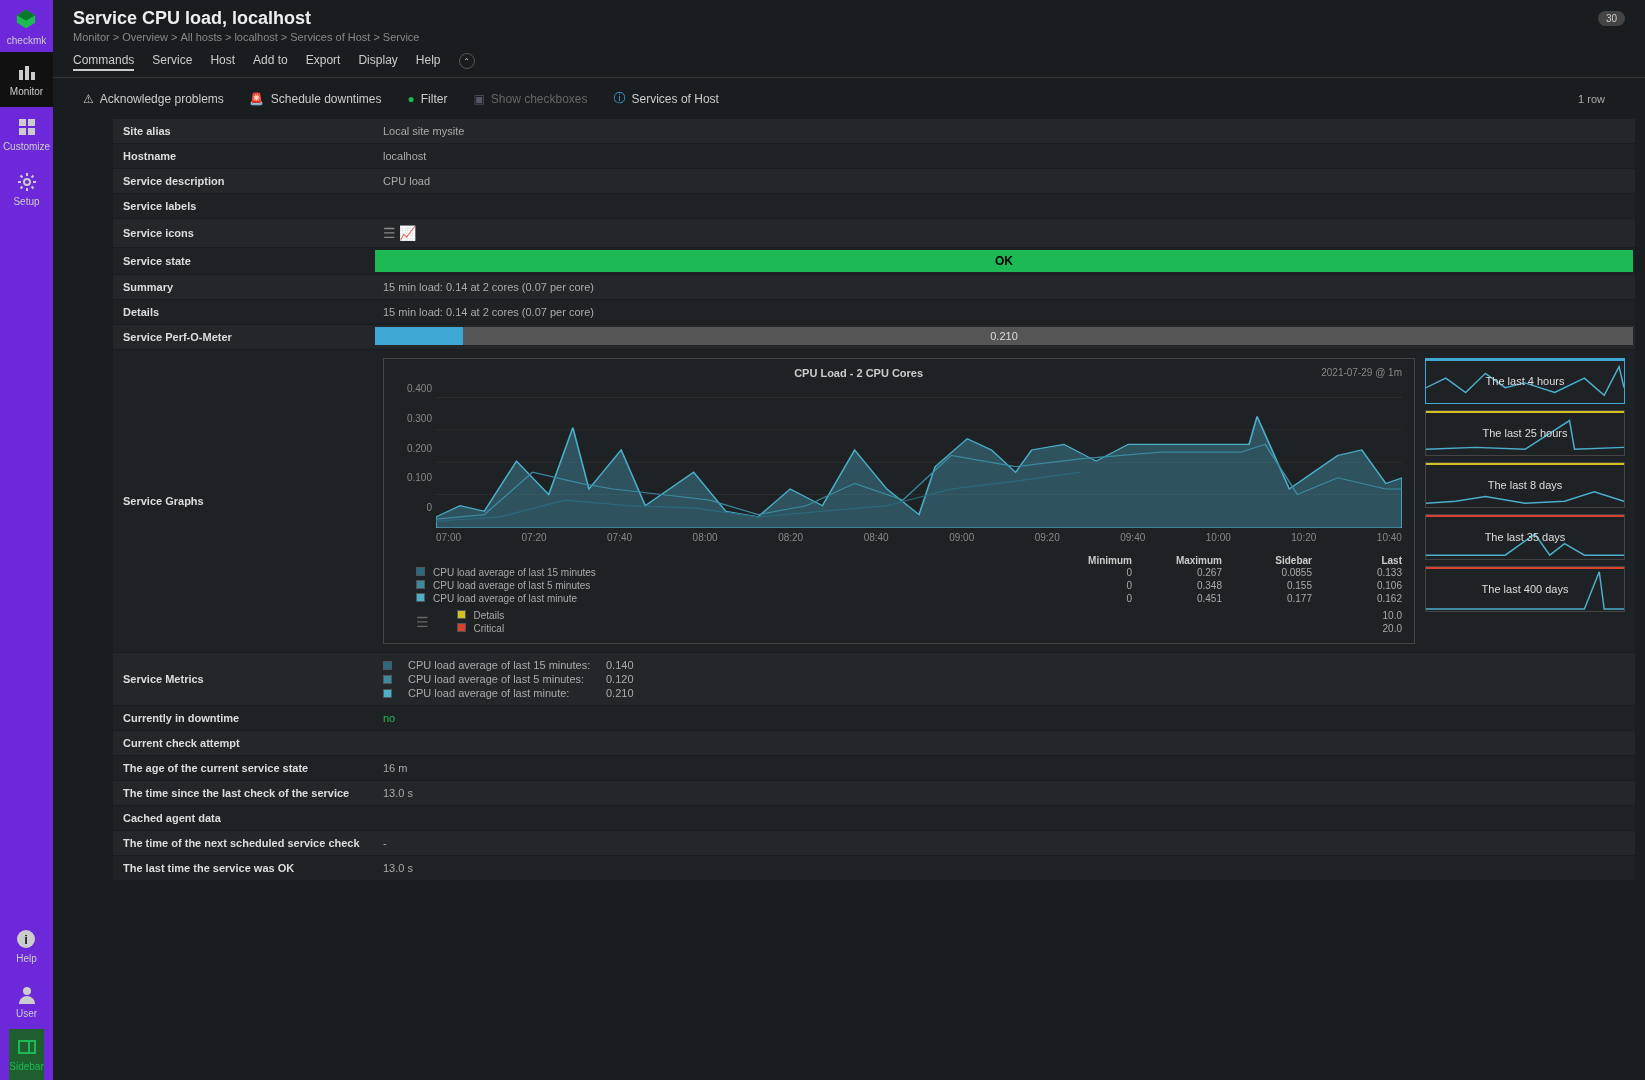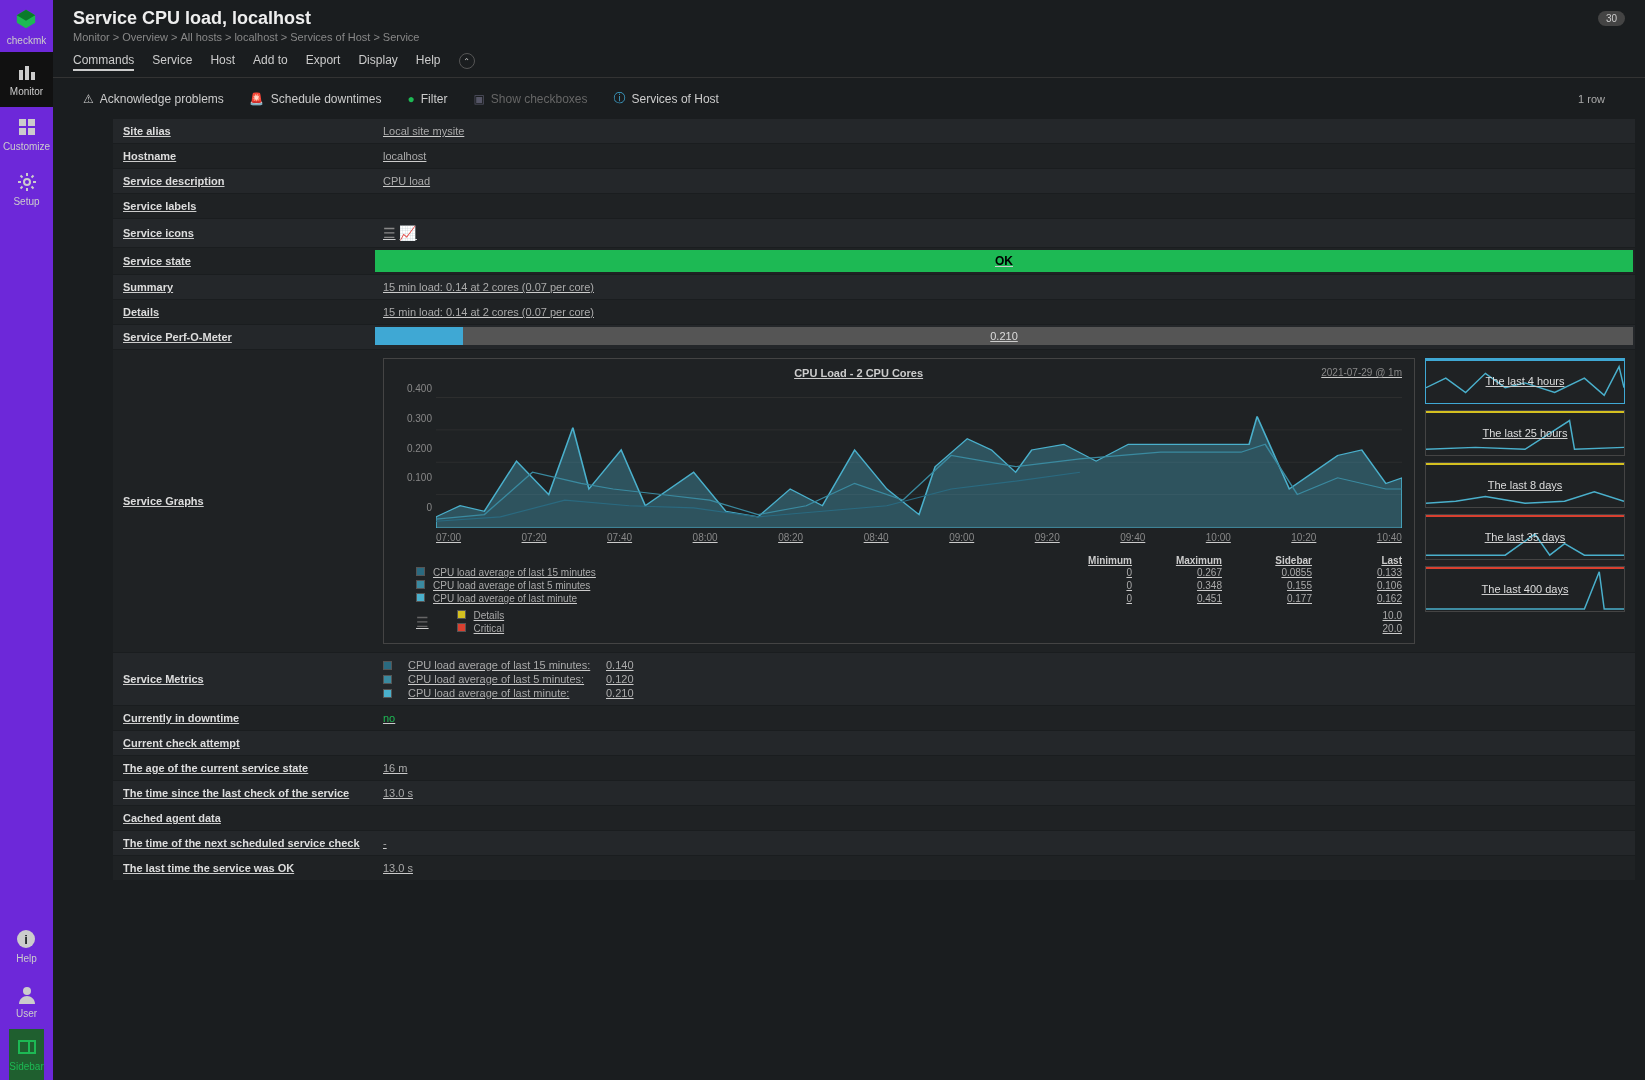--- a/index.html
+++ b/index.html
@@ -65,21 +65,21 @@
 }
 .tool-btn {
   display: flex; align-items: center; gap: 6px;
   padding: 4px 10px; cursor: pointer; font-size: 12px; color: #ccc;
 }
 .tool-btn.disabled { color: #666; }
 .row-count {
   margin-left: auto; padding-right: 20px; font-size: 11px; color: #aaa;
 }
 
-.content { flex: 1; overflow-y: auto; padding: 0 10px 12px 60px; text-decoration: underline; }
+.content { flex: 1; overflow-y: auto; padding: 0 10px 12px 60px; }
 .data-row { display: flex; align-items: stretch; background: #24272a; margin-bottom: 1px; }
 .data-row:nth-child(even) { background: #1f2224; }
 .data-label {
   width: 260px; padding: 6px 10px; font-size: 11px; font-weight: bold;
   color: #ddd; display: flex; align-items: center; flex-shrink: 0;
 }
 .data-value {
   flex: 1; padding: 6px 10px; font-size: 11px; color: #aaa;
   display: flex; align-items: center;
 }

